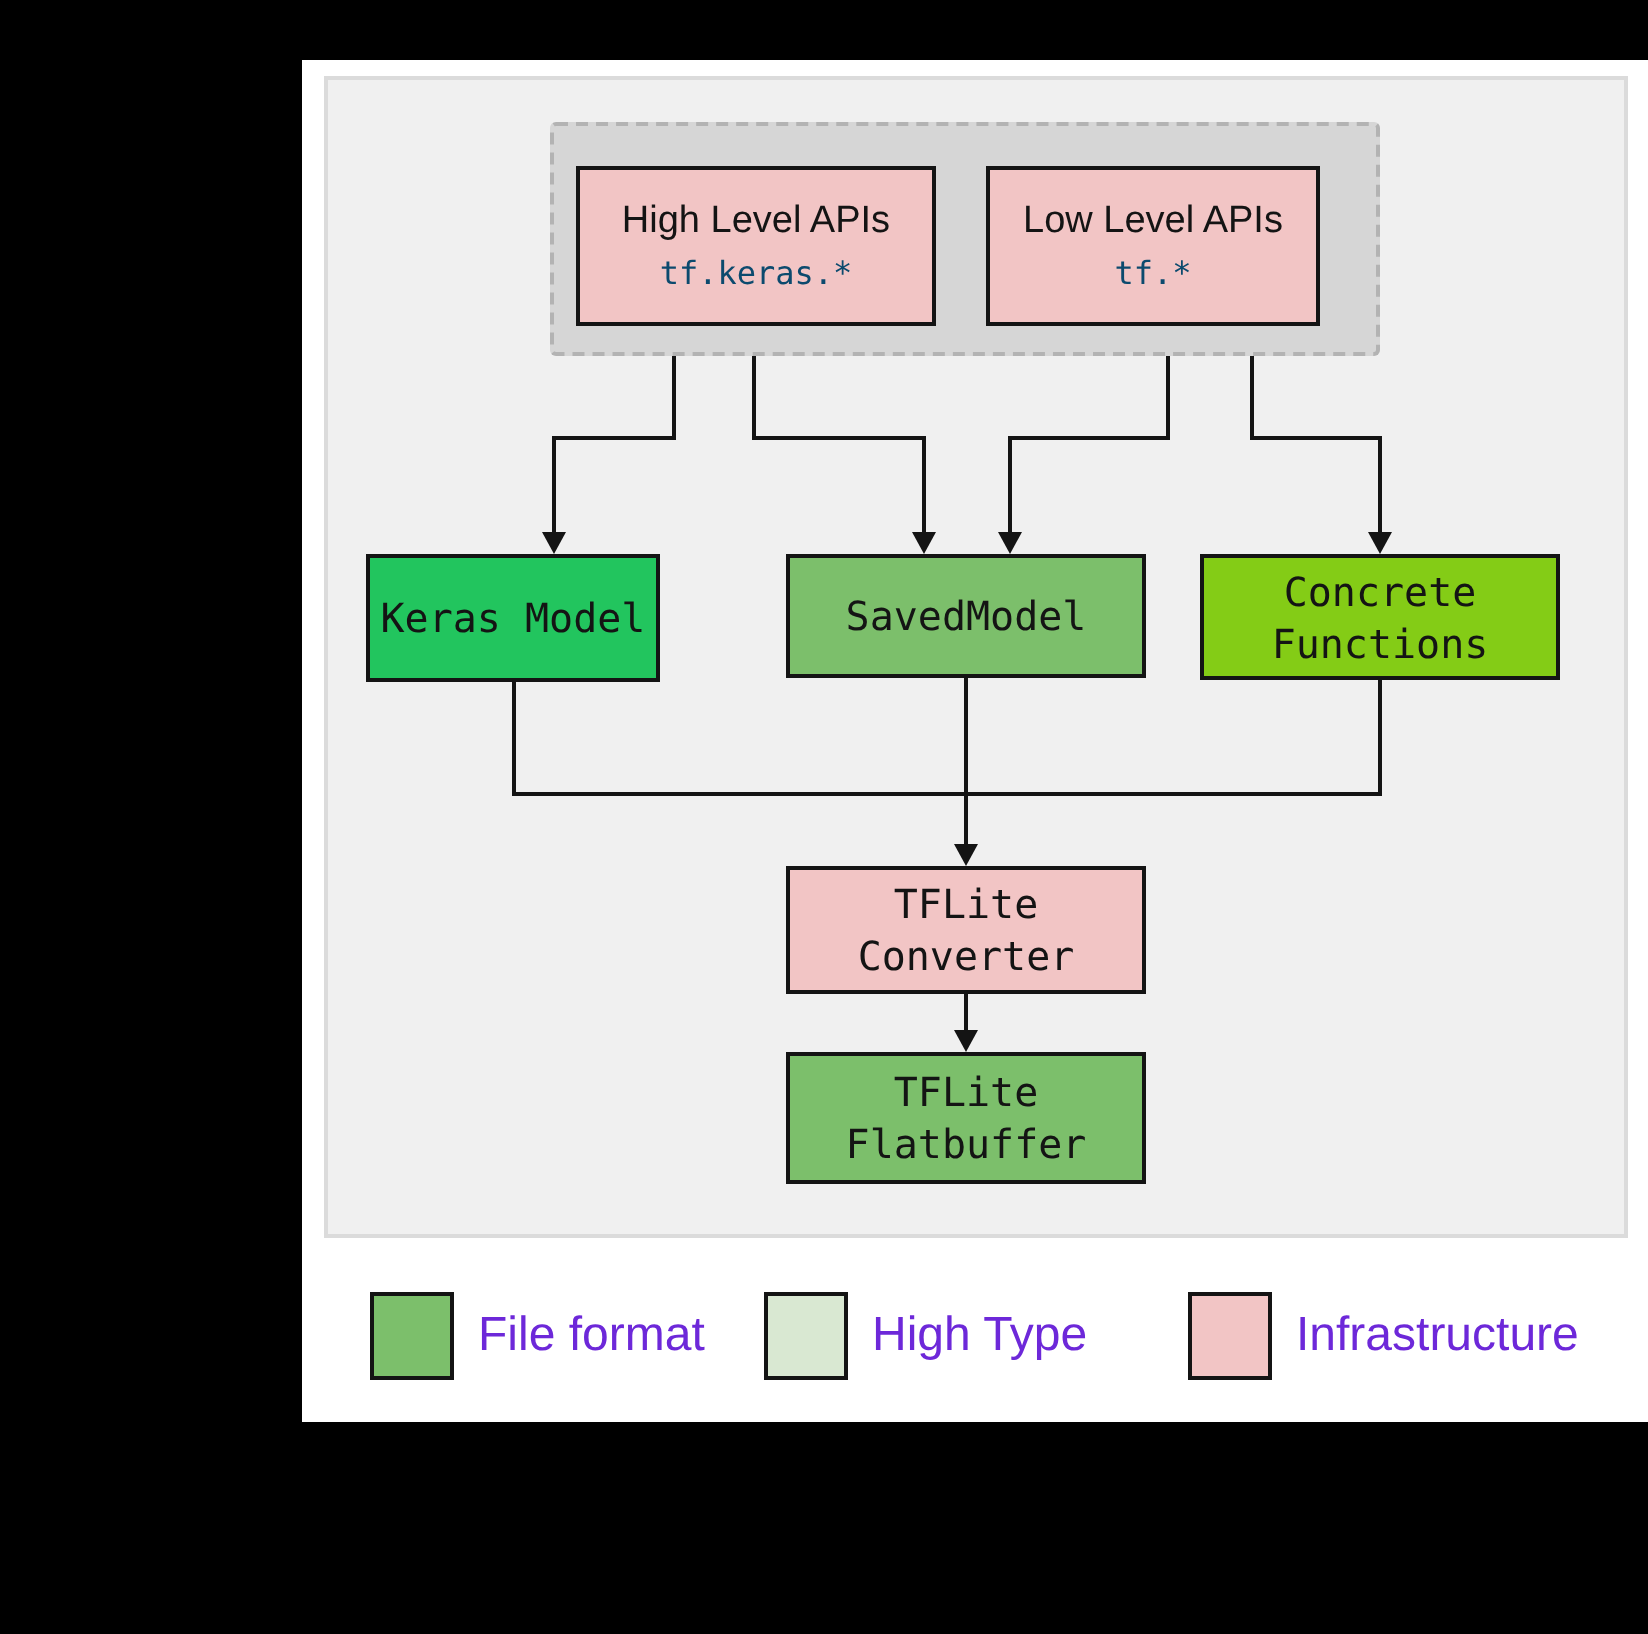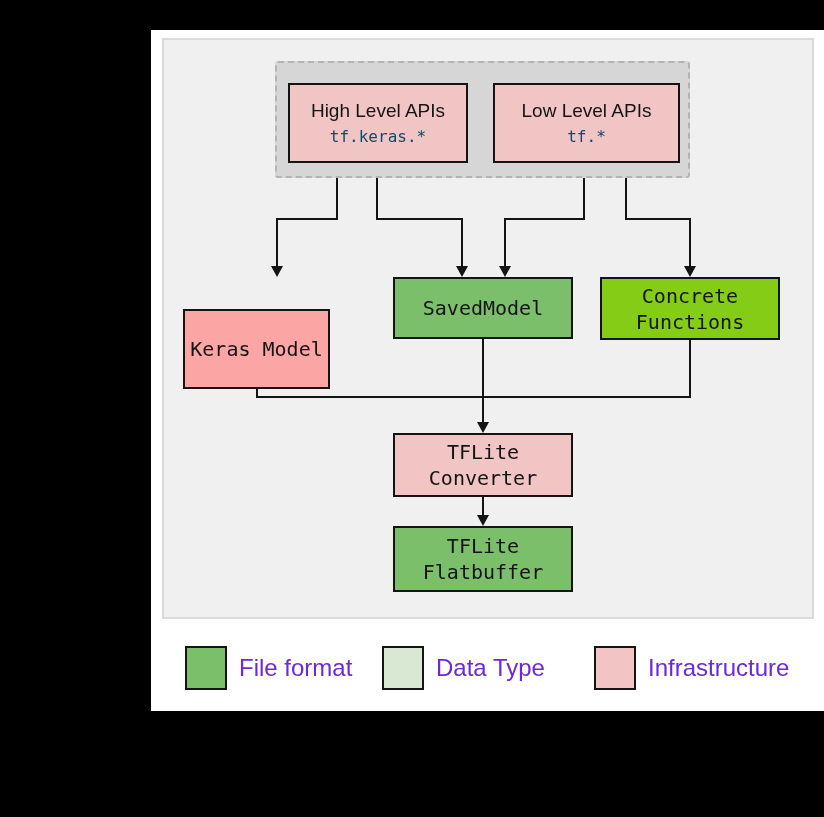--- a/index.html
+++ b/index.html
@@ -53,26 +53,26 @@
         </g>
       </svg>
 
       <div class="api-group"></div>
 
       <div class="node api-box" style="left: 126px; background-color: rgb(242, 197, 197);">
         <div class="api-title">High Level APIs</div>
         <div class="api-sub">tf.keras.*</div>
       </div>
 
-      <div class="node api-box" style="left: 331px; width: 187px; background-color: rgb(242, 197, 197); text-align: right;">
+      <div class="node api-box" style="left: 331px; width: 167px; background-color: rgb(242, 197, 197); text-align: right;">
         <div class="api-title">Low Level APIs</div>
         <div class="api-sub">tf.*</div>
       </div>
 
-      <div class="node" style="left: 21px; top: 239px; width: 147px; height: 80px; background-color: #fca5a5; margin-top: 32px;">
+      <div class="node" style="left: 21px; top: 239px; width: 147px; height: 64px; background-color: #22c55e;">
         <div class="node-label">Keras Model</div>
       </div>
 
       <div class="node" style="left: 231px; top: 239px; width: 180px; height: 62px; background-color: rgb(124, 191, 107); text-align: right;">
         <div class="node-label">SavedModel</div>
       </div>
 
       <div class="node" style="left: 438px; top: 239px; width: 180px; height: 63px; background-color: #84cc16; justify-content: center;">
         <div class="node-label">Concrete
 Functions</div>
@@ -90,21 +90,21 @@
 
     </div>
 
     <div class="legend">
       <div class="legend-item" style="left:34px;">
         <div class="legend-swatch" style="background-color: rgb(124, 191, 107);"></div>
         <div class="legend-label">File format</div>
       </div>
       <div class="legend-item" style="left:231px;">
         <div class="legend-swatch" style="background-color: rgb(217, 232, 210);"></div>
-        <div class="legend-label">Data Type</div>
+        <div class="legend-label">High Type</div>
       </div>
       <div class="legend-item" style="left:427px;padding-left:16px;">
         <div class="legend-swatch" style="background-color: rgb(242, 197, 197);"></div>
         <div class="legend-label">Infrastructure</div>
       </div>
     </div>
 
   </div>
 </div>
 

